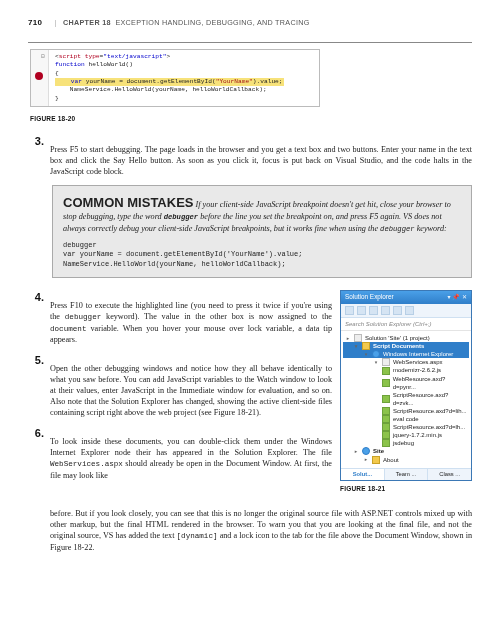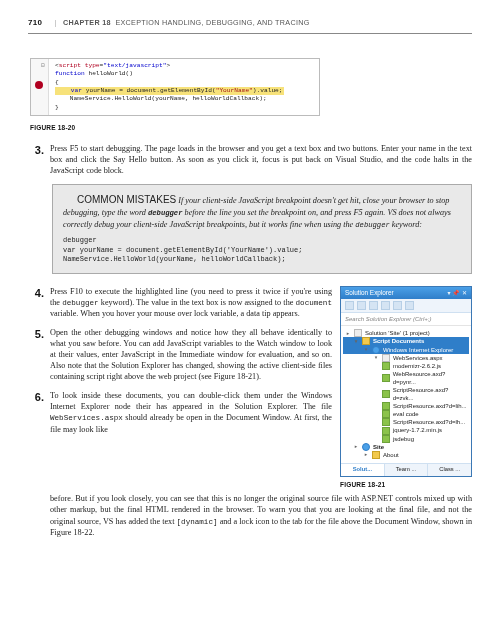--- a/index.html
+++ b/index.html
@@ -13,22 +13,22 @@
     padding: 18px 28px 18px 28px;
     position: relative;
     line-height: 1.35;
   }
   .running-head {
     font-family: Arial, Helvetica, sans-serif;
     font-size: 7.2px;
     letter-spacing: 0.3px;
     color: #555;
     border-bottom: 0.6px solid #888;
-    padding-bottom: 4px;
-    margin-bottom: 24px;
+    padding-bottom: 13px;
+    margin-bottom: 6px;
   }
   .running-head .pnum { color:#111; font-weight:700; font-size:8px; margin-right:6px;}
   .running-head .sep { margin: 0 4px; color:#aaa; }
   .code-screenshot {
     border: 1px solid #bbb;
     background: #fff;
     width: 290px;
     margin-left: 2px;
     font-family: "Courier New", monospace;
     font-size: 6.2px;
@@ -56,30 +56,30 @@
     margin: 8px 0 10px 2px;
     letter-spacing:.2px;
     color:#111;
   }
   .step-row { display:flex; align-items:flex-start; margin-bottom:8px; }
   .step-num {
     font-family: Arial, Helvetica, sans-serif;
     font-weight:700; font-size:11px; width:22px; text-align:right;
     padding-right:6px; flex:none; color:#111;
   }
-  .step-body { flex:1; font-size:8.2px; text-align: justify; }
+  .step-body { flex:1; font-size:8.2px; text-align: justify; margin-top: 10px; }
   .note-box {
     border: 1px solid #aaa;
     background: #E9E9E9;
     margin: 6px 0 12px 24px;
     padding: 8px 10px 8px 10px;
   }
   .note-box .title {
     font-family: Arial, Helvetica, sans-serif;
-    font-weight: 400; font-size:10px; display:inline;margin-left:14px;
+    font-weight: 700; font-size:13px; display:inline;
   }
   .note-box .body-it {
     font-style: italic; font-size:8.2px;
   }
   .note-box .mono {
     font-family: "Courier New", monospace;
     font-style: italic;
     font-size:7.2px;
   }
   .note-box .code-block {
@@ -178,21 +178,21 @@
   <div class="code-block">debugger
 var yourName = document.getElementById('YourName').value;
 NameService.HelloWorld(yourName, helloWorldCallback);</div>
 </div>
 
 <div class="two-col">
   <div class="left">
     <div class="step-row">
       <div class="step-num">4.</div>
       <div class="step-body">
-        <span>Press F10 to execute the highlighted line (you need to press it twice if you're using the </span><span class="mono-inline">debugger</span><span> keyword). The value in the text box is now assigned to the </span><span class="mono-inline">document</span><span> variable. When you hover your mouse over lock variable, a data tip appears.</span>
+        <span>Press F10 to execute the highlighted line (you need to press it twice if you're using the </span><span class="mono-inline">debugger</span><span> keyword). The value in the other box is now assigned to the </span><span class="mono-inline">document</span><span> variable. When you hover your mouse over lock variable, a data tip appears.</span>
       </div>
     </div>
     <div class="step-row">
       <div class="step-num">5.</div>
       <div class="step-body">Open the other debugging windows and notice how they all behave identically to what you saw before. You can add JavaScript variables to the Watch window to look at their values, enter JavaScript in the Immediate window for evaluation, and so on. Also note that the Solution Explorer has changed, showing the active client-side files containing script right above the web project (see Figure 18-21).</div>
     </div>
     <div class="step-row" style="margin-bottom:0">
       <div class="step-num">6.</div>
       <div class="step-body">
         <span>To look inside these documents, you can double-click them under the Windows Internet Explorer node their has appeared in the Solution Explorer. The file </span><span class="mono-inline">WebServices.aspx</span><span> should already be open in the Document Window. At first, the file may look like</span>

